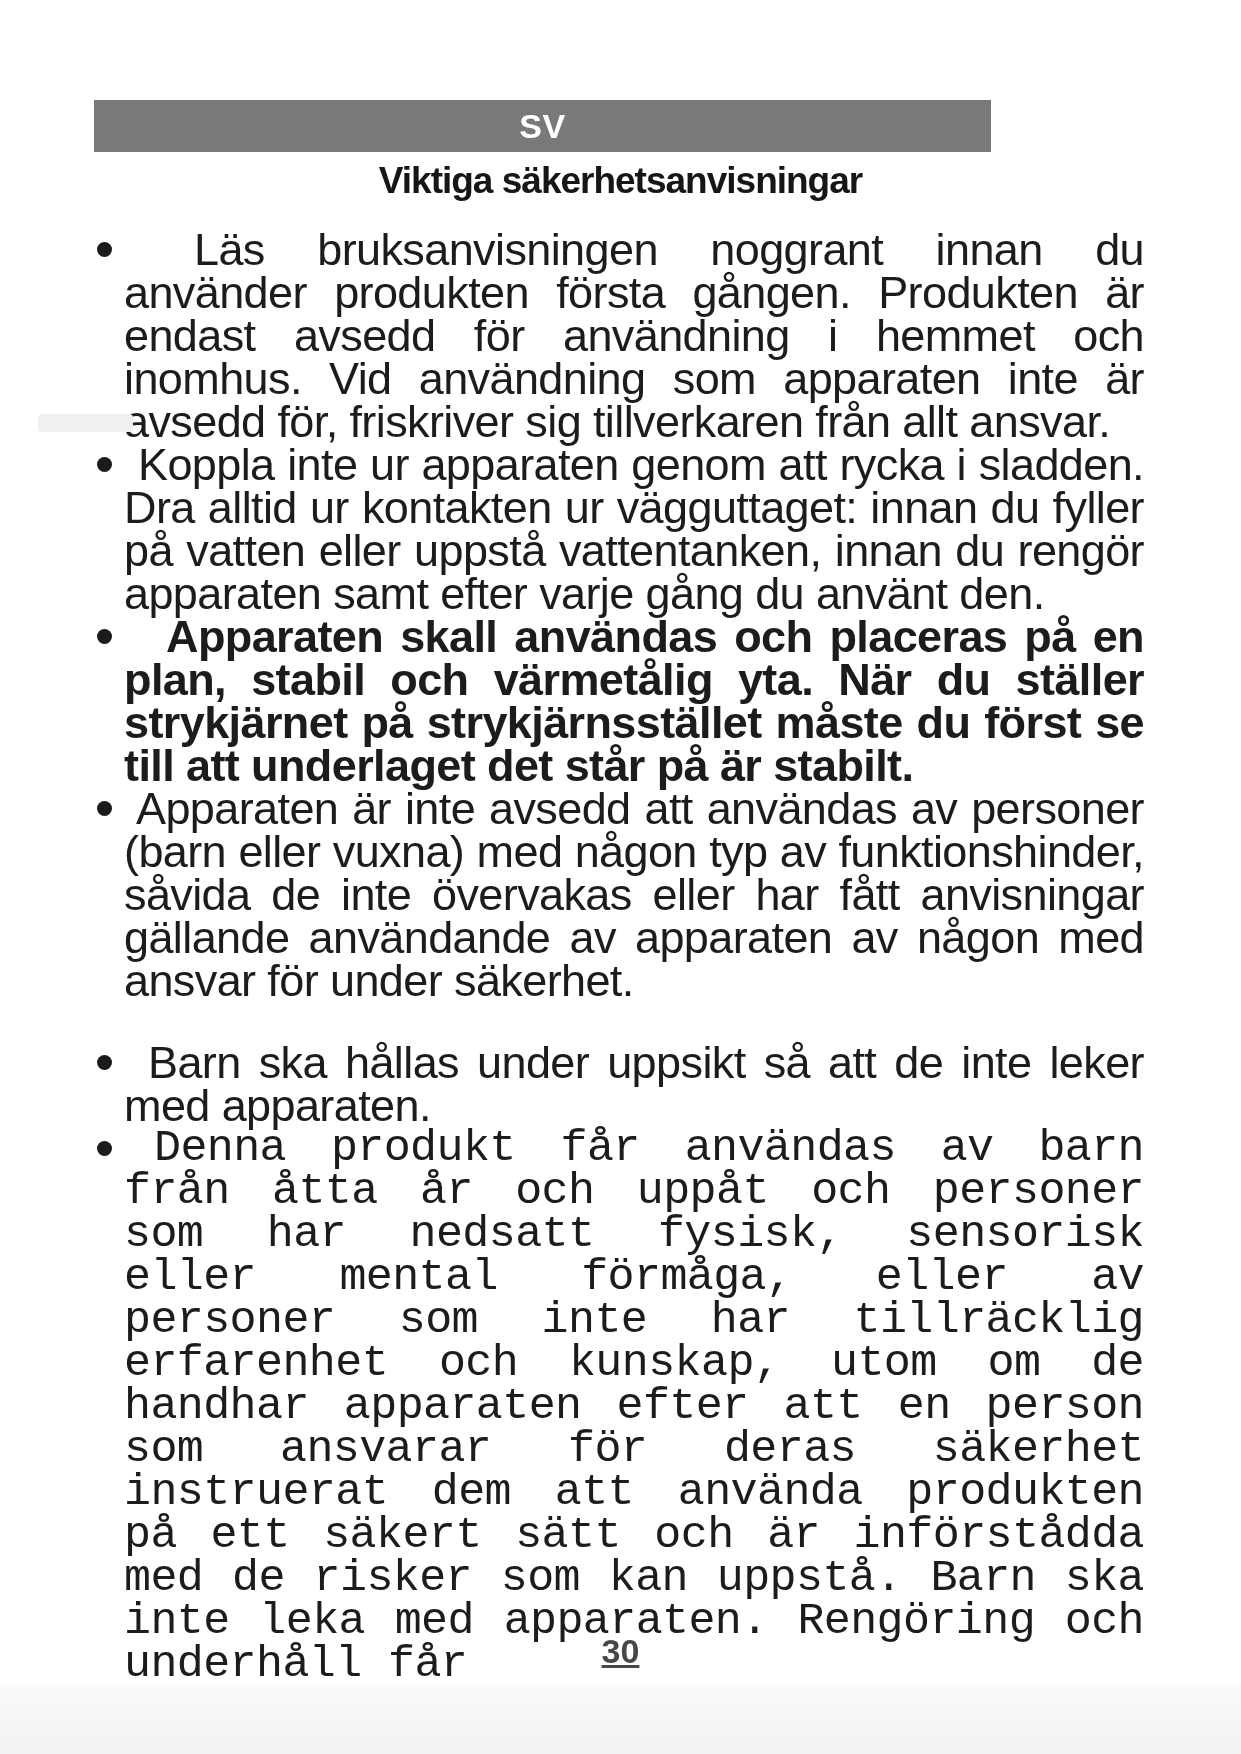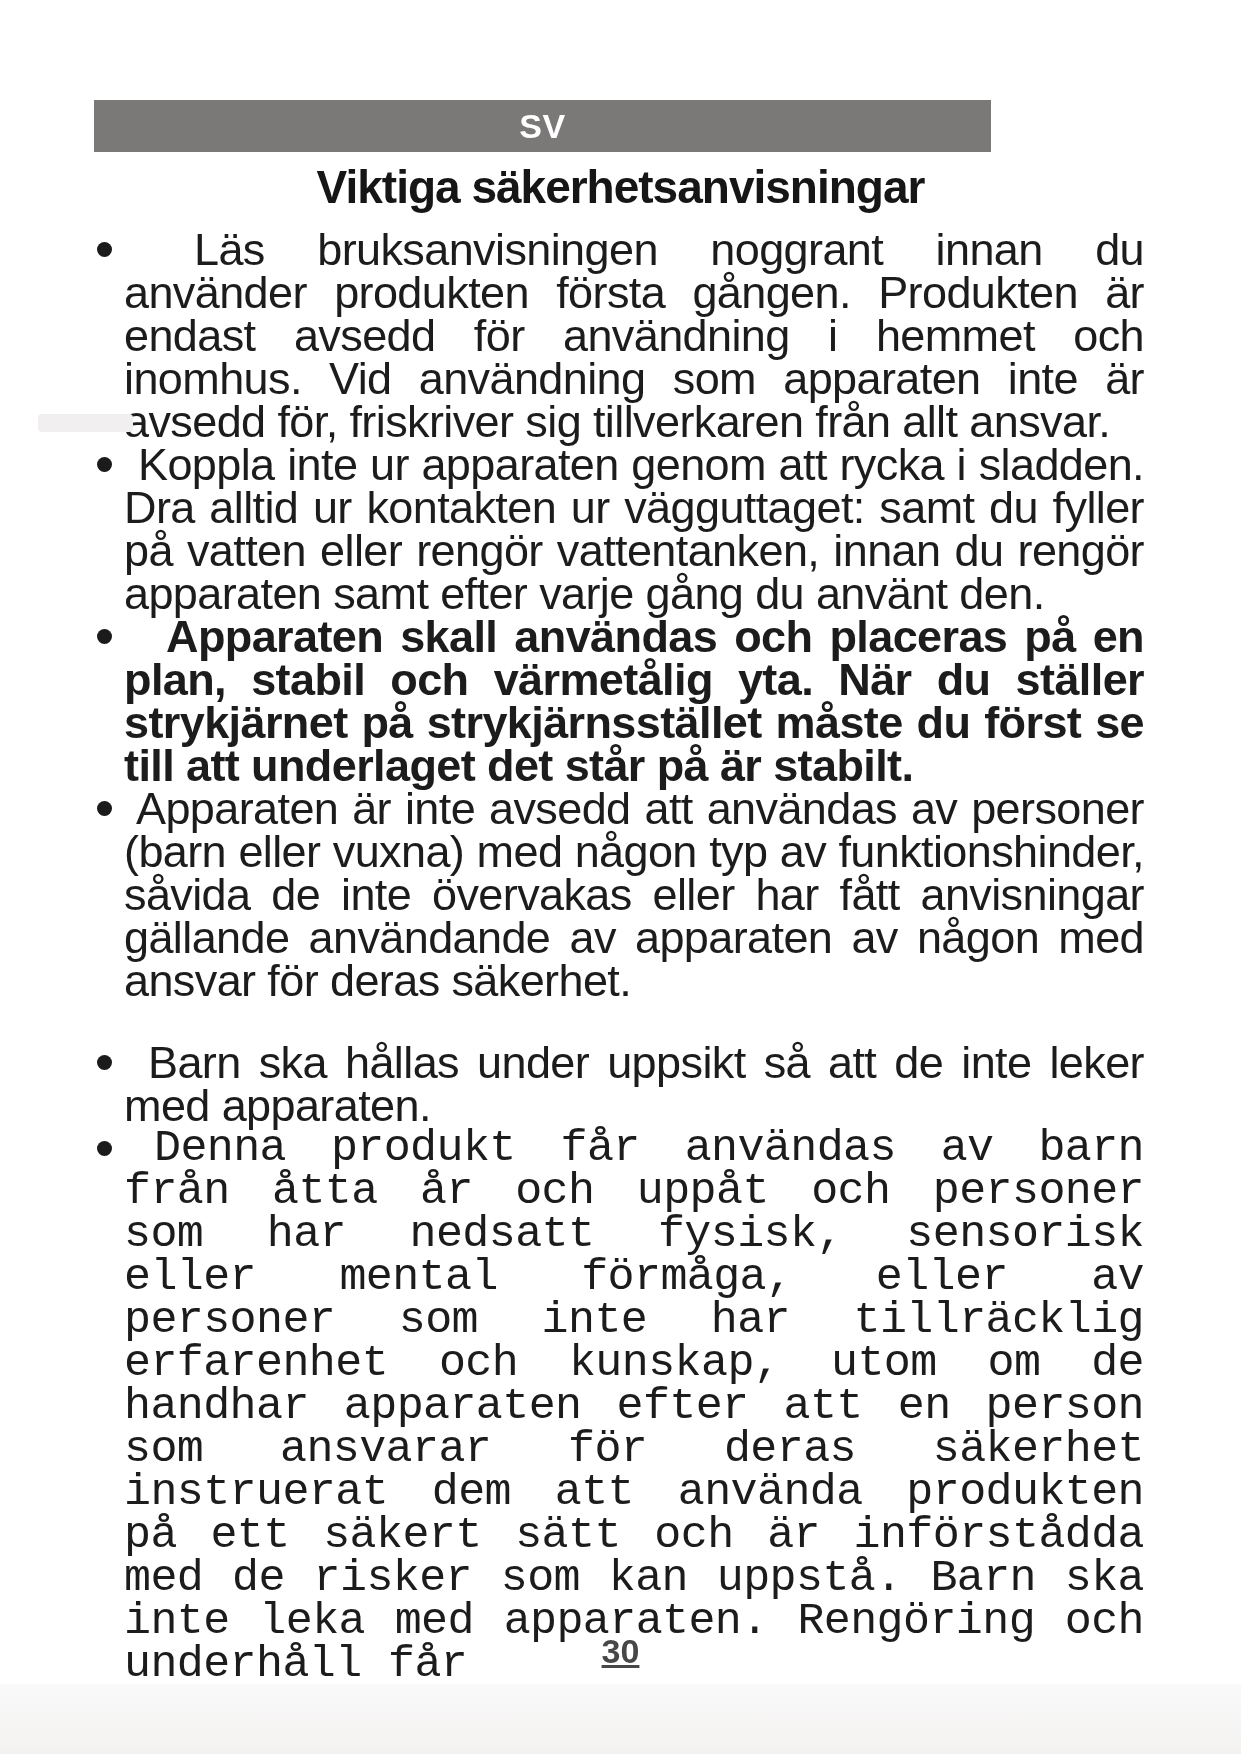--- a/index.html
+++ b/index.html
@@ -36,21 +36,21 @@
     line-height: 1;
   }
   
   .title {
     position: absolute;
     left: 0;
     top: 160px;
     width: 100%;
     margin: 0;
     text-align: center;
-    font-size: 46px;
+    font-size: 37px;
     font-weight: 700;
     letter-spacing: -1px;
     color: #161616;
   }
   
   .safety-list {
     position: absolute;
     left: 124px;
     top: 228px;
     width: 1020px;
@@ -124,29 +124,29 @@
 
   <h1 class="title">Viktiga säkerhetsanvisningar</h1>
 
   <ul class="safety-list">
     <li class="item-0">
       <span class="marker"></span>
       <span>Läs bruksanvisningen noggrant innan du använder produkten första gången. Produkten är endast avsedd för användning i hemmet och inomhus. Vid användning som apparaten inte är avsedd för, friskriver sig tillverkaren från allt ansvar.</span>
     </li>
     <li class="item-1">
       <span class="marker"></span>
-      <span>Koppla inte ur apparaten genom att rycka i sladden. Dra alltid ur kontakten ur vägguttaget: samt du fyller på vatten eller rengör vattentanken, innan du rengör apparaten samt efter varje gång du använt den.</span>
+      <span>Koppla inte ur apparaten genom att rycka i sladden. Dra alltid ur kontakten ur vägguttaget: innan du fyller på vatten eller uppstå vattentanken, innan du rengör apparaten samt efter varje gång du använt den.</span>
     </li>
     <li class="item-2">
       <span class="marker"></span>
       <span>Apparaten skall användas och placeras på en plan, stabil och värmetålig yta. När du ställer strykjärnet på strykjärnsstället måste du först se till att underlaget det står på är stabilt.</span>
     </li>
     <li class="item-3">
       <span class="marker"></span>
-      <span>Apparaten är inte avsedd att användas av personer (barn eller vuxna) med någon typ av funktionshinder, såvida de inte övervakas eller har fått anvisningar gällande användande av apparaten av någon med ansvar för deras säkerhet.</span>
+      <span>Apparaten är inte avsedd att användas av personer (barn eller vuxna) med någon typ av funktionshinder, såvida de inte övervakas eller har fått anvisningar gällande användande av apparaten av någon med ansvar för under säkerhet.</span>
     </li>
     <li class="item-4">
       <span class="marker"></span>
       <span>Barn ska hållas under uppsikt så att de inte leker med apparaten.</span>
     </li>
     <li class="item-5">
       <span class="marker"></span>
       <span>Denna produkt får användas av barn från åtta år och uppåt och personer som har nedsatt fysisk, sensorisk eller mental förmåga, eller av personer som inte har tillräcklig erfarenhet och kunskap, utom om de handhar apparaten efter att en person som ansvarar för deras säkerhet instruerat dem att använda produkten på ett säkert sätt och är införstådda med de risker som kan uppstå. Barn ska inte leka med apparaten. Rengöring och underhåll får</span>
     </li>
   </ul>

